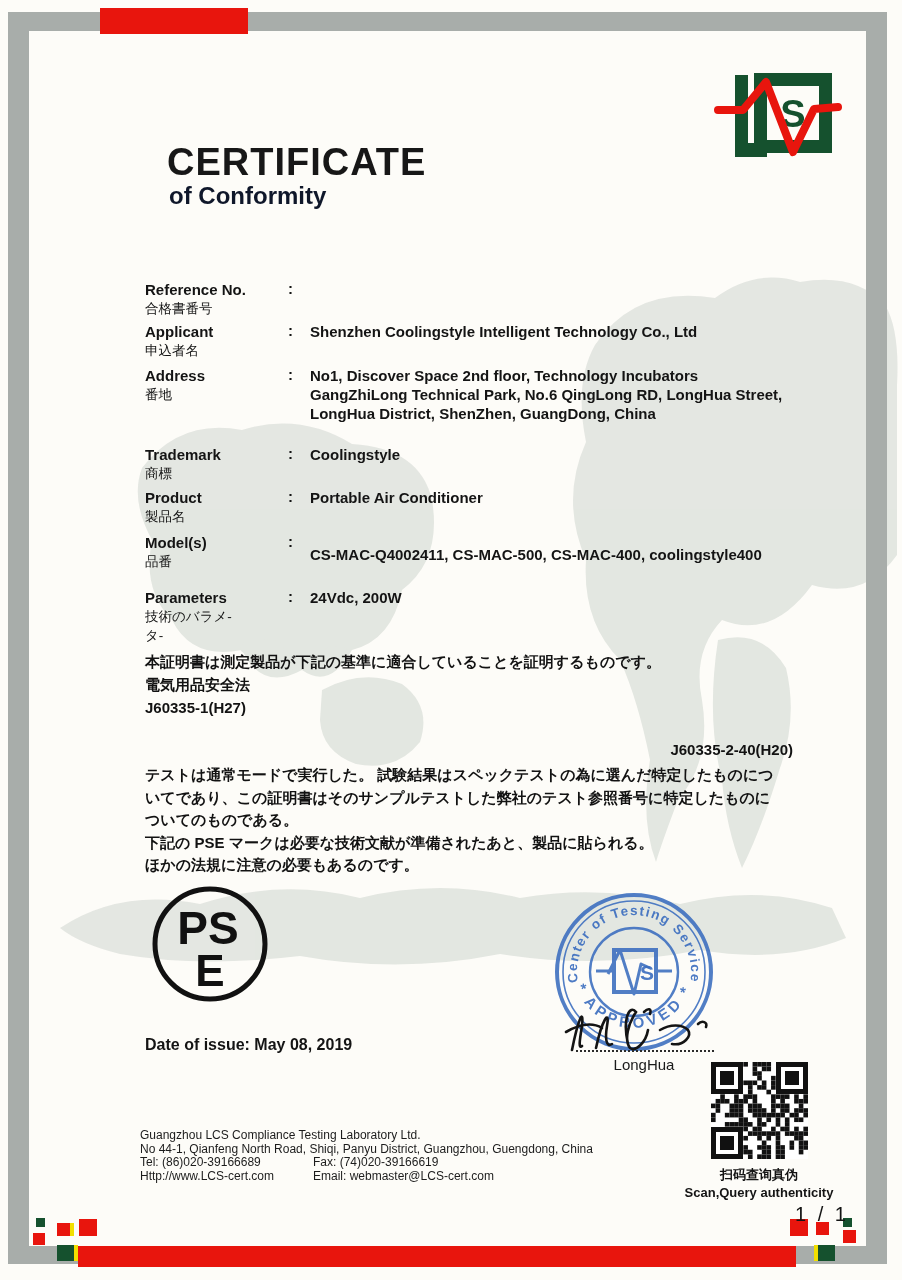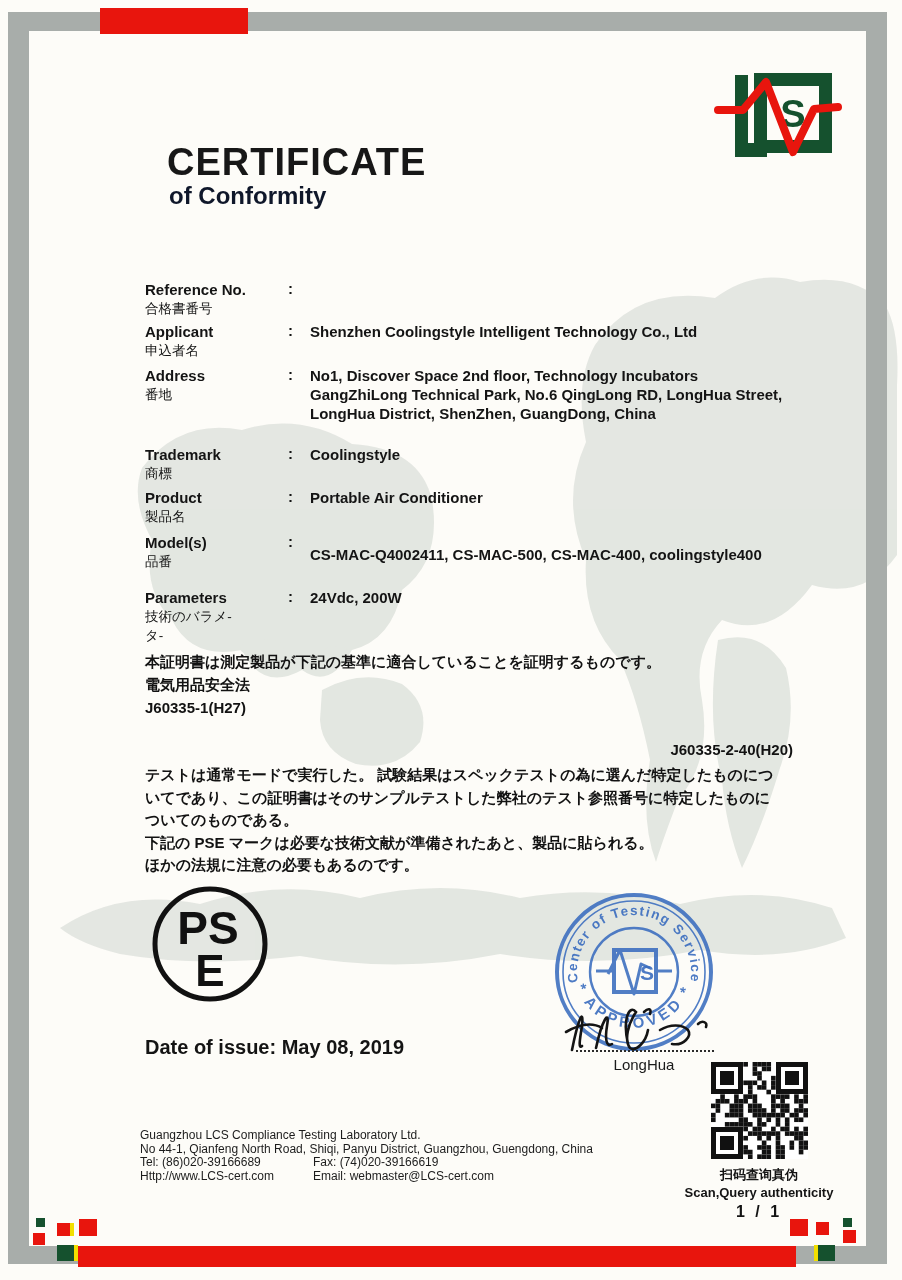--- a/index.html
+++ b/index.html
@@ -13,30 +13,30 @@
   .title-sub{position:absolute;left:169px;top:182px;font-size:24px;font-weight:bold;color:#0f172a;}
   
   .field-row{position:absolute;left:145px;width:672px;display:flex;align-items:flex-start;}
   .f-label{width:143px;font-size:15px;font-weight:bold;line-height:19px;}
   .f-jp{font-size:13.5px;font-weight:normal;white-space:pre-line;}
   .f-sep{width:22px;font-size:15px;font-weight:bold;}
   .f-value{flex:1;font-size:15px;font-weight:bold;line-height:19px;white-space:pre-line;}
   
   .stmt{position:absolute;left:145px;width:648px;font-size:15px;font-weight:600;
         line-height:23px;white-space:pre-line;color:#121212;}
-  .date-issue{position:absolute;left:145px;top:1036px;font-size:20px;font-weight:bold;}
+  .date-issue{position:absolute;left:145px;top:1036px;font-size:16px;font-weight:bold;}
   
   .sig-dots{position:absolute;left:576px;top:1050px;width:138px;border-bottom:2px dotted #2a2a2a;}
   .manager{position:absolute;left:588px;top:1056px;width:112px;text-align:center;font-size:15px;font-weight:normal;color:#1a1a1a;}
   
   .qr-captions{position:absolute;left:669px;top:1166px;width:180px;text-align:center;}
   .qr-zh{font-size:13px;font-weight:bold;}
   .qr-en{font-size:13px;font-weight:bold;margin-top:1px;}
-  .page-ind{position:absolute;left:669px;top:1203px;width:180px;text-align:center;
-            font-size:16px;font-weight:bold;letter-spacing:3px;}
+  .page-ind{position:absolute;left:669px;top:1203px;width:180px;text-align:right;
+            font-size:20px;font-weight:normal;letter-spacing:3px;}
   
   .footer{position:absolute;left:140px;top:1129px;font-size:12px;line-height:13.5px;color:#1c1c1c;}
   .footer .row{display:flex;}
   .footer .c1{width:173px;}
   
   .sq{position:absolute;}
 </style>
 </head>
 <body>
 

